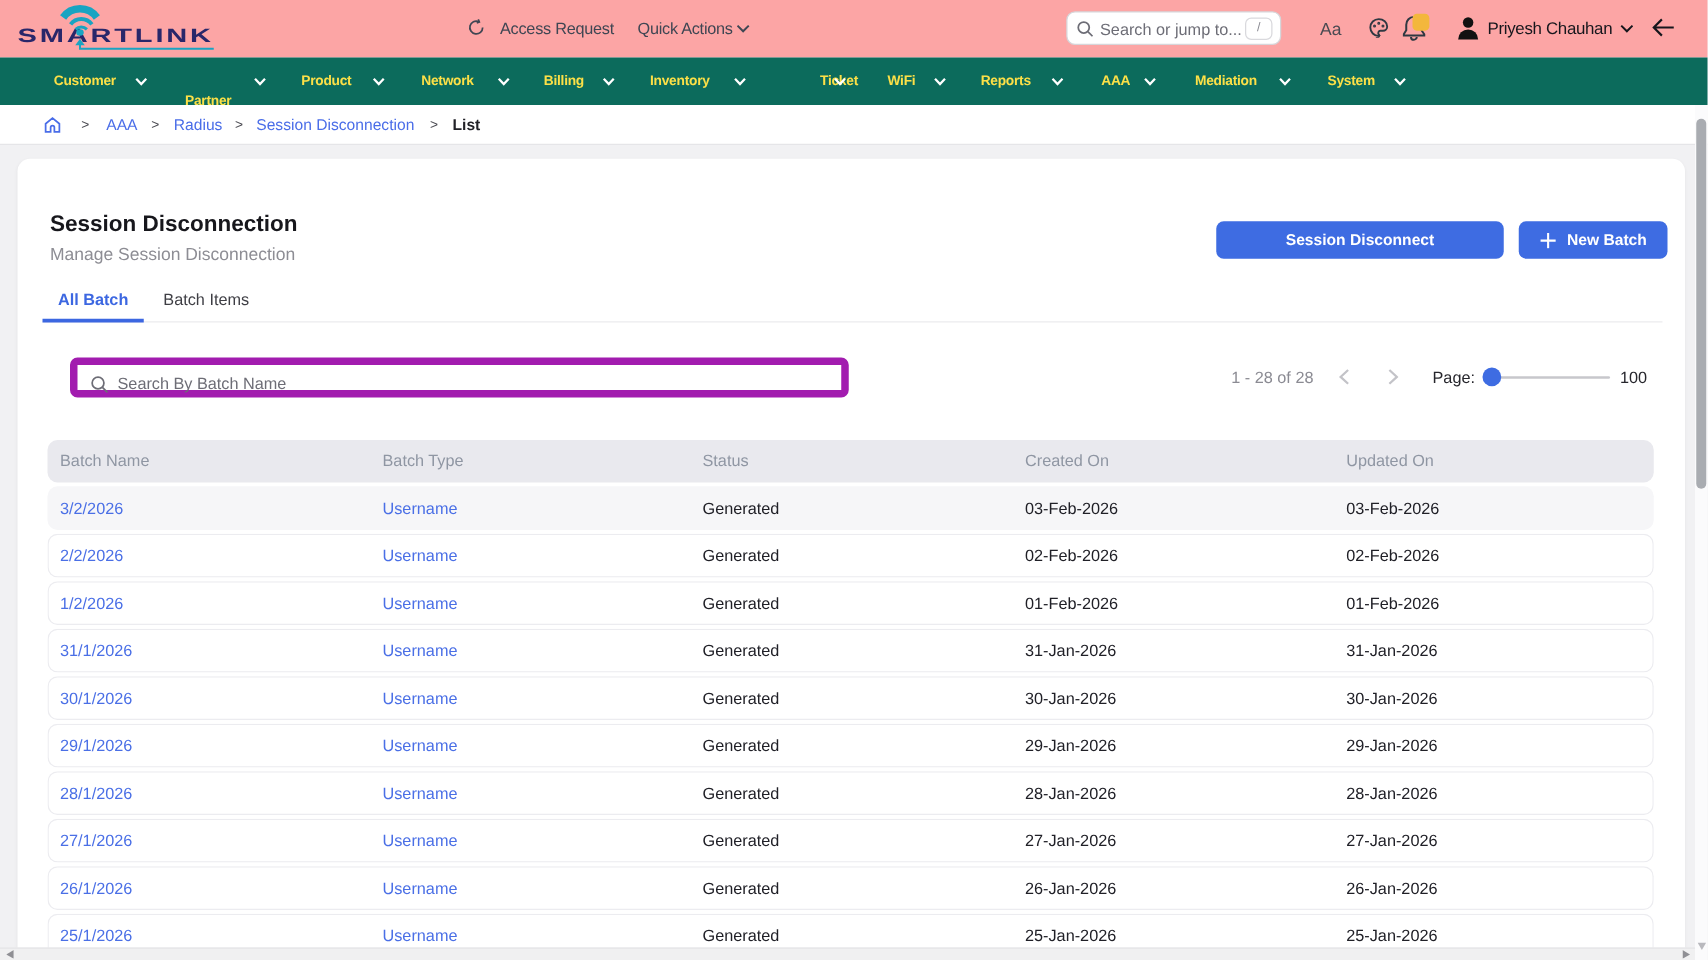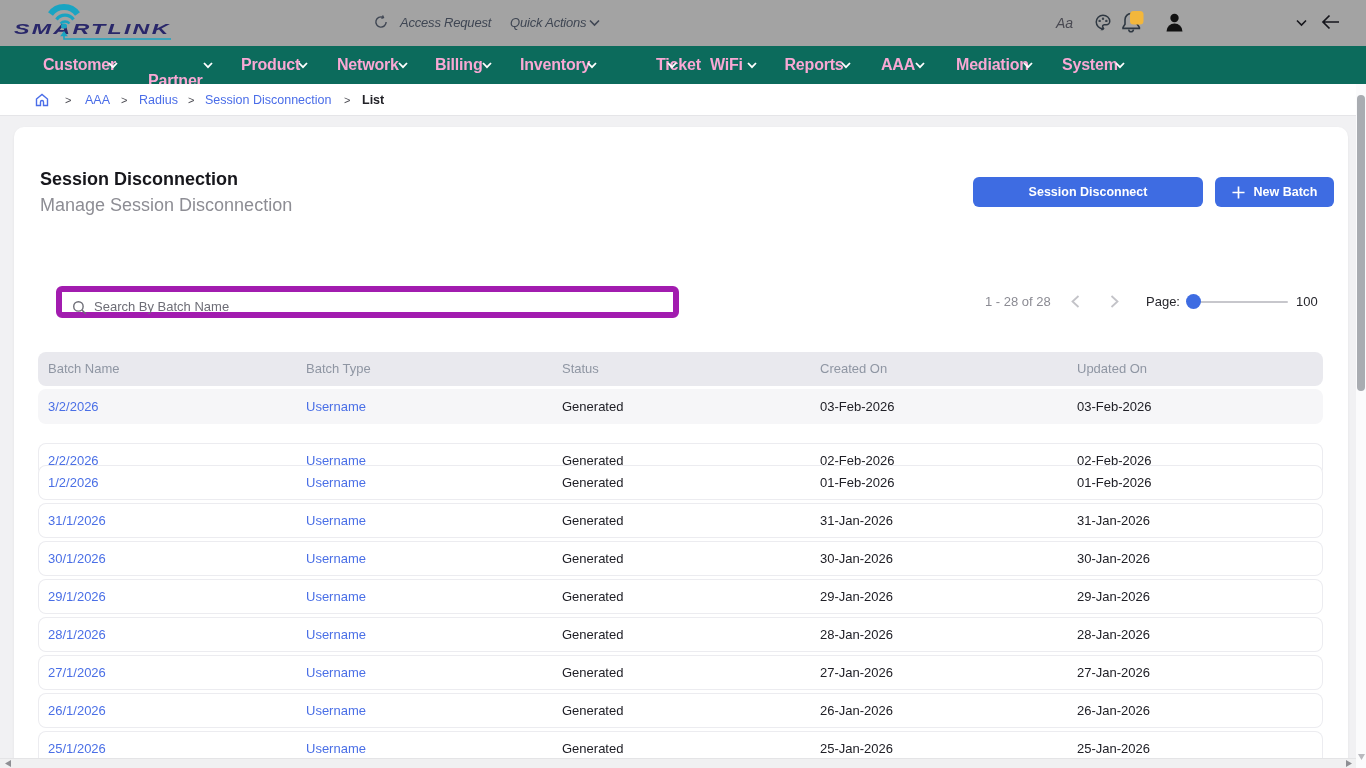--- a/index.html
+++ b/index.html
@@ -1,39 +1,39 @@
 <!DOCTYPE html>
 <html><head>
 <meta charset="utf-8">
 <style>
 * { margin:0; padding:0; box-sizing:border-box; }
 html,body { width:1366px; height:768px; overflow:hidden; font-family:"Liberation Sans", sans-serif; background:#f1f1f3; }
 .abs { position:absolute; }
 
 
-#topbar { position:absolute; left:0; top:0; width:1366px; height:46px; background:#a3a3a3;font-style:italic; }
+#topbar { position:absolute; left:0; top:0; width:1366px; height:46px; background:#fca5a5; }
 #topbar .tlink { position:absolute; top:0; height:46px; line-height:46px; font-size:13px; letter-spacing:-0.2px; color:#3f4653; }
 #searchbox { position:absolute; left:853px; top:9px; width:172px; height:27px; border:1px solid #d6d6da; border-radius:7px; background:#fff; }
 #searchbox .ph { position:absolute; left:26px; top:6px; font-size:13px; color:#6d6d76; }
 #searchbox .slash { position:absolute; right:6px; top:4px; width:22px; height:18px; border:1px solid #d9d9dd; border-radius:5px; font-size:10px; color:#8a8a92; text-align:center; line-height:16px; }
 
 
 #nav { position:absolute; left:0; top:46px; width:1366px; height:38px; background:#0c6b5c; }
-#nav .ni { position:absolute; top:0; height:38px; line-height:38px; color:#f9a8d4; font-size:16px; font-weight:700; letter-spacing:-0.2px; }
+#nav .ni { position:absolute; top:0; height:38px; line-height:38px; color:#fde047; font-size:11px; font-weight:700; letter-spacing:-0.2px; }
 
 
 #crumb { position:absolute; left:0; top:84px; width:1366px; height:32px; background:#fff; border-bottom:1px solid #e5e5e8; }
 #crumb .ci { position:absolute; top:0; height:32px; line-height:32px; font-size:12.5px; }
 #crumb .lnk { color:#4a6de8; }
 #crumb .sep { color:#4b4b52; font-size:11px; }
 
 
 #card { position:absolute; left:14px; top:127px; width:1334px; height:660px; background:#fff; border-radius:10px 10px 0 0; box-shadow:0 1px 3px rgba(0,0,0,0.06); }
 #card h1 { position:absolute; left:26px; top:42px; font-size:18px; font-weight:700; color:#17171c; letter-spacing:0px; }
-#card .sub { position:absolute; left:26px; top:68px; font-size:18px; color:#8d8d94; }
+#card .sub { position:absolute; left:26px; top:68px; font-size:14px; color:#8d8d94; }
 .btn { position:absolute; top:50px; height:30px; background:#3e6ce2; border-radius:6px; color:#fff; font-size:12.5px; font-weight:700; display:flex; align-items:center; justify-content:center; }
 #btn1 { left:959px; width:230px; }
 #btn2 { left:1201px; width:119px; }
 
 #tabs { position:absolute; left:20px; top:100px; width:1296px; height:31px; border-bottom:1px solid #ebebee; }
 #tab1 { position:absolute; left:0; top:0; width:81px; height:31px; text-align:center; line-height:26px; font-size:13px; color:#3c67e1; font-weight:700; border-bottom:3px solid #3c67e1; }
 #tab2 { position:absolute; left:81px; top:0; width:100px; height:31px; text-align:center; line-height:26px; font-size:13px; color:#3e3e44; }
 
 #srch2 { position:absolute; left:42px; top:159px; width:623px; height:32px; border:6px solid #a21caf; border-radius:6px; }
 #srch2 .ph { position:absolute; left:32px; top:7px; font-size:13px; color:#6d6d76; }
@@ -73,36 +73,45 @@
   <svg class="abs" style="left:374px;top:15px" width="14" height="14" viewBox="0 0 15 15" fill="none" stroke="#3f4653" stroke-width="1.5">
       <path d="M13 7.5 A 5.5 5.5 0 1 1 9.6 2.4"></path>
       <path d="M9.2 0.6 L10.1 2.7 L7.9 3.5" fill="none"></path>
     </svg>
   <span class="tlink" style="left:400px">Access Request</span>
   <span class="tlink" style="left:510px">Quick Actions</span>
   <svg class="abs" style="left:589px;top:19px" width="11" height="8" viewBox="0 0 11 8" fill="none" stroke="#3f4653" stroke-width="1.6">
       <path d="M1 1.5 L5.5 6 L10 1.5"></path>
     </svg>
 
+  <div id="searchbox">
+    <svg class="abs" style="left:7px;top:6px" width="14" height="14" viewBox="0 0 14 14" fill="none" stroke="#6d6d76" stroke-width="1.4">
+        <circle cx="6" cy="6" r="4.4"></circle>
+        <path d="M9.3 9.3 L13 13"></path>
+      </svg>
+    <span class="ph">Search or jump to...</span>
+    <span class="slash">/</span>
+  </div>
   <span class="tlink" style="left:1056px;font-size:14px;letter-spacing:0;color:#4a4a52">Aa</span>
   <svg class="abs" style="left:1094px;top:13px" width="18" height="18" viewBox="0 0 24 24" fill="none" stroke="#2f3842" stroke-width="2">
       <path d="M12 21a9 9 0 1 1 0-18 9 8 0 0 1 9 8 4.5 4.5 0 0 1-4.5 4.5h-2.8a2.3 2.3 0 0 0-1.7 3.8c.3.4.5.8.5 1.2a1.5 1.5 0 0 1-1.5 1.5z"></path>
       <circle cx="7.5" cy="10.5" r="0.6" fill="#2f3842"></circle>
       <circle cx="12" cy="7.5" r="0.6" fill="#2f3842"></circle>
       <circle cx="16.5" cy="10.5" r="0.6" fill="#2f3842"></circle>
     </svg>
   <svg class="abs" style="left:1122px;top:9px" width="22" height="26" viewBox="0 0 22 26">
       <path d="M9 4.5 a6.2 6.2 0 0 1 6.2 6.2 v4.5 l2.2 3.2 v1 H1 v-1 l2-3.2 V10.7 A6.2 6.2 0 0 1 9 4.5z" fill="none" stroke="#2f3842" stroke-width="1.6"></path>
       <path d="M6.8 20.5 a2.3 2.3 0 0 0 4.6 0" fill="none" stroke="#2f3842" stroke-width="1.6"></path>
       <rect x="8" y="2" width="13.5" height="13.5" rx="3.5" fill="#f3b73c"></rect>
     </svg>
   <svg class="abs" style="left:1164px;top:12px" width="21" height="21" viewBox="0 0 21 21" fill="#111">
       <circle cx="10.5" cy="6" r="4.2"></circle>
       <path d="M2.5 19.5 a8 8 0 0 1 16 0 z"></path>
     </svg>
+  <span class="tlink" style="left:1190px;font-size:13.5px;letter-spacing:-0.25px;color:#16161c">Priyesh Chauhan</span>
   <svg class="abs" style="left:1296px;top:19px" width="11" height="8" viewBox="0 0 11 8" fill="none" stroke="#16161c" stroke-width="1.6">
       <path d="M1 1.5 L5.5 6 L10 1.5"></path>
     </svg>
   <svg class="abs" style="left:1321px;top:14px" width="19" height="16" viewBox="0 0 19 16" fill="none" stroke="#16161c" stroke-width="1.7">
       <path d="M18 8 L2 8 M8.5 1.5 L2 8 L8.5 14.5"></path>
     </svg>
 </div>
 
 <div id="nav">
     <span class="ni" style="left: 43px;">Customer</span>
@@ -134,20 +143,24 @@
 </div>
 
 <div id="card">
   <h1>Session Disconnection</h1>
   <div class="sub">Manage Session Disconnection</div>
   <div class="btn" id="btn1">Session Disconnect</div>
   <div class="btn" id="btn2"><svg width="13" height="13" viewBox="0 0 14 14" style="margin-right:9px" fill="none" stroke="#fff" stroke-width="1.8">
         <path d="M7 0.5 V13.5 M0.5 7 H13.5"></path>
       </svg>New Batch</div>
 
+  <div id="tabs">
+    <div id="tab1">All Batch</div>
+    <div id="tab2">Batch Items</div>
+  </div>
 
   <div id="srch2">
     <svg class="abs" style="left:10px;top:8px" width="15" height="15" viewBox="0 0 14 14" fill="none" stroke="#6d6d76" stroke-width="1.3">
         <circle cx="6" cy="6" r="4.4"></circle>
         <path d="M9.3 9.3 L13 13"></path>
       </svg>
     <span class="ph">Search By Batch Name</span>
   </div>
 
   <span class="pgtxt" style="left:971px;color:#8b8b93">1 - 28 of 28</span>
@@ -170,21 +183,21 @@
     <span class="hc" style="left:1039px">Updated On</span>
   </div>
   <div id="tbody"></div>
 <div class="row g" style="top: 262px;">
       <span class="cell b" style="left:10px">3/2/2026</span>
       <span class="cell b" style="left:268px">Username</span>
       <span class="cell" style="left:524px">Generated</span>
       <span class="cell" style="left:782px">03-Feb-2026</span>
       <span class="cell" style="left:1039px">03-Feb-2026</span>
     </div>
-    <div class="row" style="top: 316px;">
+    <div class="row" style="top: 300px;">
       <span class="cell b" style="left:10px">2/2/2026</span>
       <span class="cell b" style="left:268px">Username</span>
       <span class="cell" style="left:524px">Generated</span>
       <span class="cell" style="left:782px">02-Feb-2026</span>
       <span class="cell" style="left:1039px">02-Feb-2026</span>
     </div>
     <div class="row" style="top: 338px;">
       <span class="cell b" style="left:10px">1/2/2026</span>
       <span class="cell b" style="left:268px">Username</span>
       <span class="cell" style="left:524px">Generated</span>

